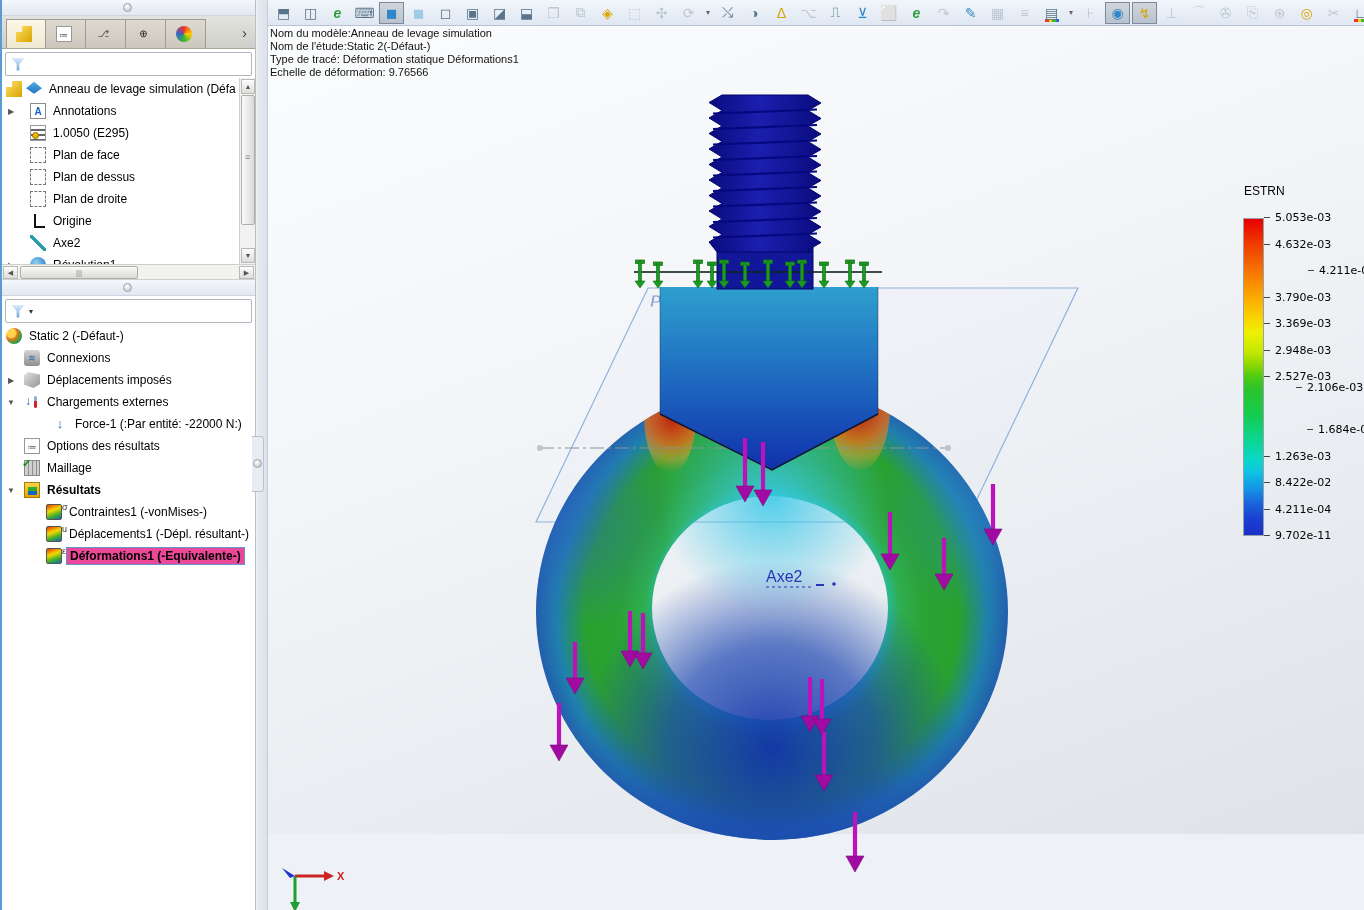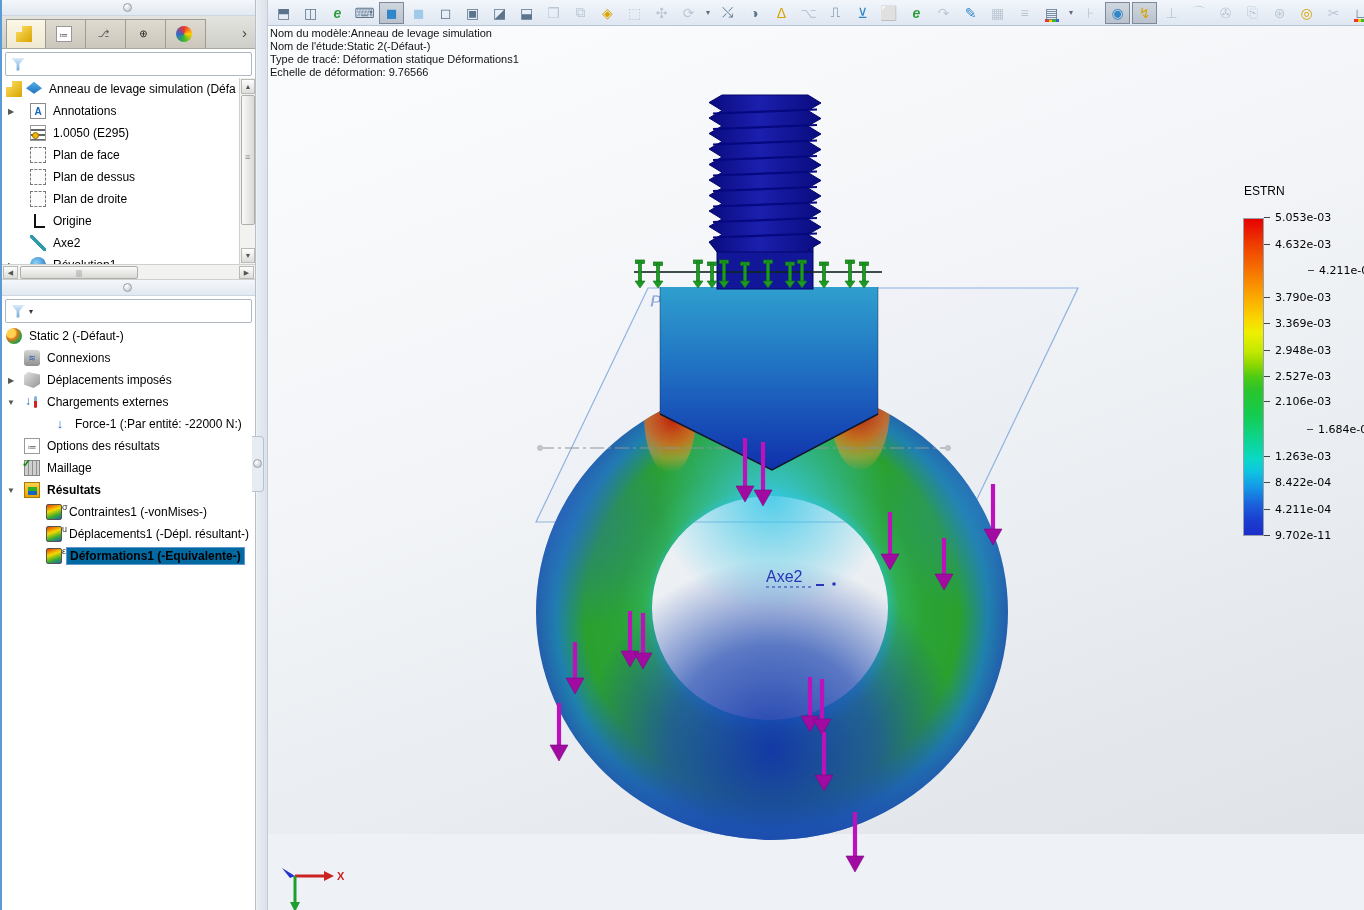--- a/index.html
+++ b/index.html
@@ -15,21 +15,21 @@
   #tab-chevron{margin-left:auto;margin-right:8px;align-self:center;color:#444;font-size:15px;cursor:pointer}
   .filter-row{margin:3px 3px 2px 3px;height:24px;border:1px solid #aeb6c0;border-radius:2px;background:#fff;display:flex;align-items:center;padding-left:5px;gap:4px}
   .funnel{width:14px;height:13px;background:linear-gradient(180deg,#dcecfa,#6ea7d8);clip-path:polygon(0 0,100% 0,60% 50%,60% 100%,40% 100%,40% 50%);border:0}
   .caret-s{font-size:8px;color:#333}
   .tree{position:relative;overflow:hidden;background:#fff}
   #feature-tree{height:186px}
   #sim-tree{height:580px;margin-top:1px}
   .trow{display:flex;align-items:center;height:22px;white-space:nowrap;font-size:12px;color:#000;padding-left:4px}
   .exp{width:10px;flex:none;font-size:8px;color:#555;text-align:center}
   .lbl{overflow:hidden;text-overflow:clip;padding:1px 3px}
-  .sel .lbl{background:#0369a1;border:1px solid #5f97d0;font-weight:bold}
+  .sel .lbl{background:#ec4899;border:1px solid #5f97d0;font-weight:bold}
   .bold .lbl{font-weight:bold}
   .ind1{margin-left:18px}.ind3{margin-left:36px}
   
   .ic{display:inline-block;width:16px;height:16px;margin-right:4px;flex:none;position:relative;font-size:10px;line-height:15px;text-align:center}
   .ic-part{background:linear-gradient(135deg,#ffe066,#d8a400);clip-path:polygon(0 38%,38% 38%,38% 0,100% 0,100% 100%,0 100%)}
   .ic-cap{background:linear-gradient(180deg,#55b4ea,#1360b4);clip-path:polygon(50% 5%,100% 45%,50% 80%,0 45%)}
   .ic-annot{background:#fff;border:1px solid #8a8a8a}
   .ic-annot::before{content:"A";color:#1565c0;font-weight:bold}
   .ic-material{border:1px solid #999;background:repeating-linear-gradient(180deg,#fff 0 3px,#666 3px 5px)}
   .ic-material::after{content:"";position:absolute;left:1px;bottom:1px;width:5px;height:5px;border-radius:50%;background:#f4b400;border:1px solid #8a6d00}
@@ -510,35 +510,35 @@
           <span>3.369e-03</span>
         </div>
         <div class="tick" style="top: 125.5px;">
           <span class="tkm"></span>
           <span>2.948e-03</span>
         </div>
         <div class="tick" style="top: 152px;">
           <span class="tkm"></span>
           <span>2.527e-03</span>
         </div>
-        <div class="tick" style="top: 177px;">
+        <div class="tick" style="top: 163px; margin-left: 32px;">
           <span class="tkm"></span>
           <span>2.106e-03</span>
         </div>
         <div class="tick" style="top: 205px; margin-left: 43px;">
           <span class="tkm"></span>
           <span>1.684e-03</span>
         </div>
         <div class="tick" style="top: 231.5px;">
           <span class="tkm"></span>
           <span>1.263e-03</span>
         </div>
         <div class="tick" style="top: 258px;">
           <span class="tkm"></span>
-          <span>8.422e-04</span>
+          <span>8.422e-02</span>
         </div>
         <div class="tick" style="top: 284.5px;">
           <span class="tkm"></span>
           <span>4.211e-04</span>
         </div>
         <div class="tick" style="top: 311px;">
           <span class="tkm"></span>
           <span>9.702e-11</span>
         </div>
       </div>

